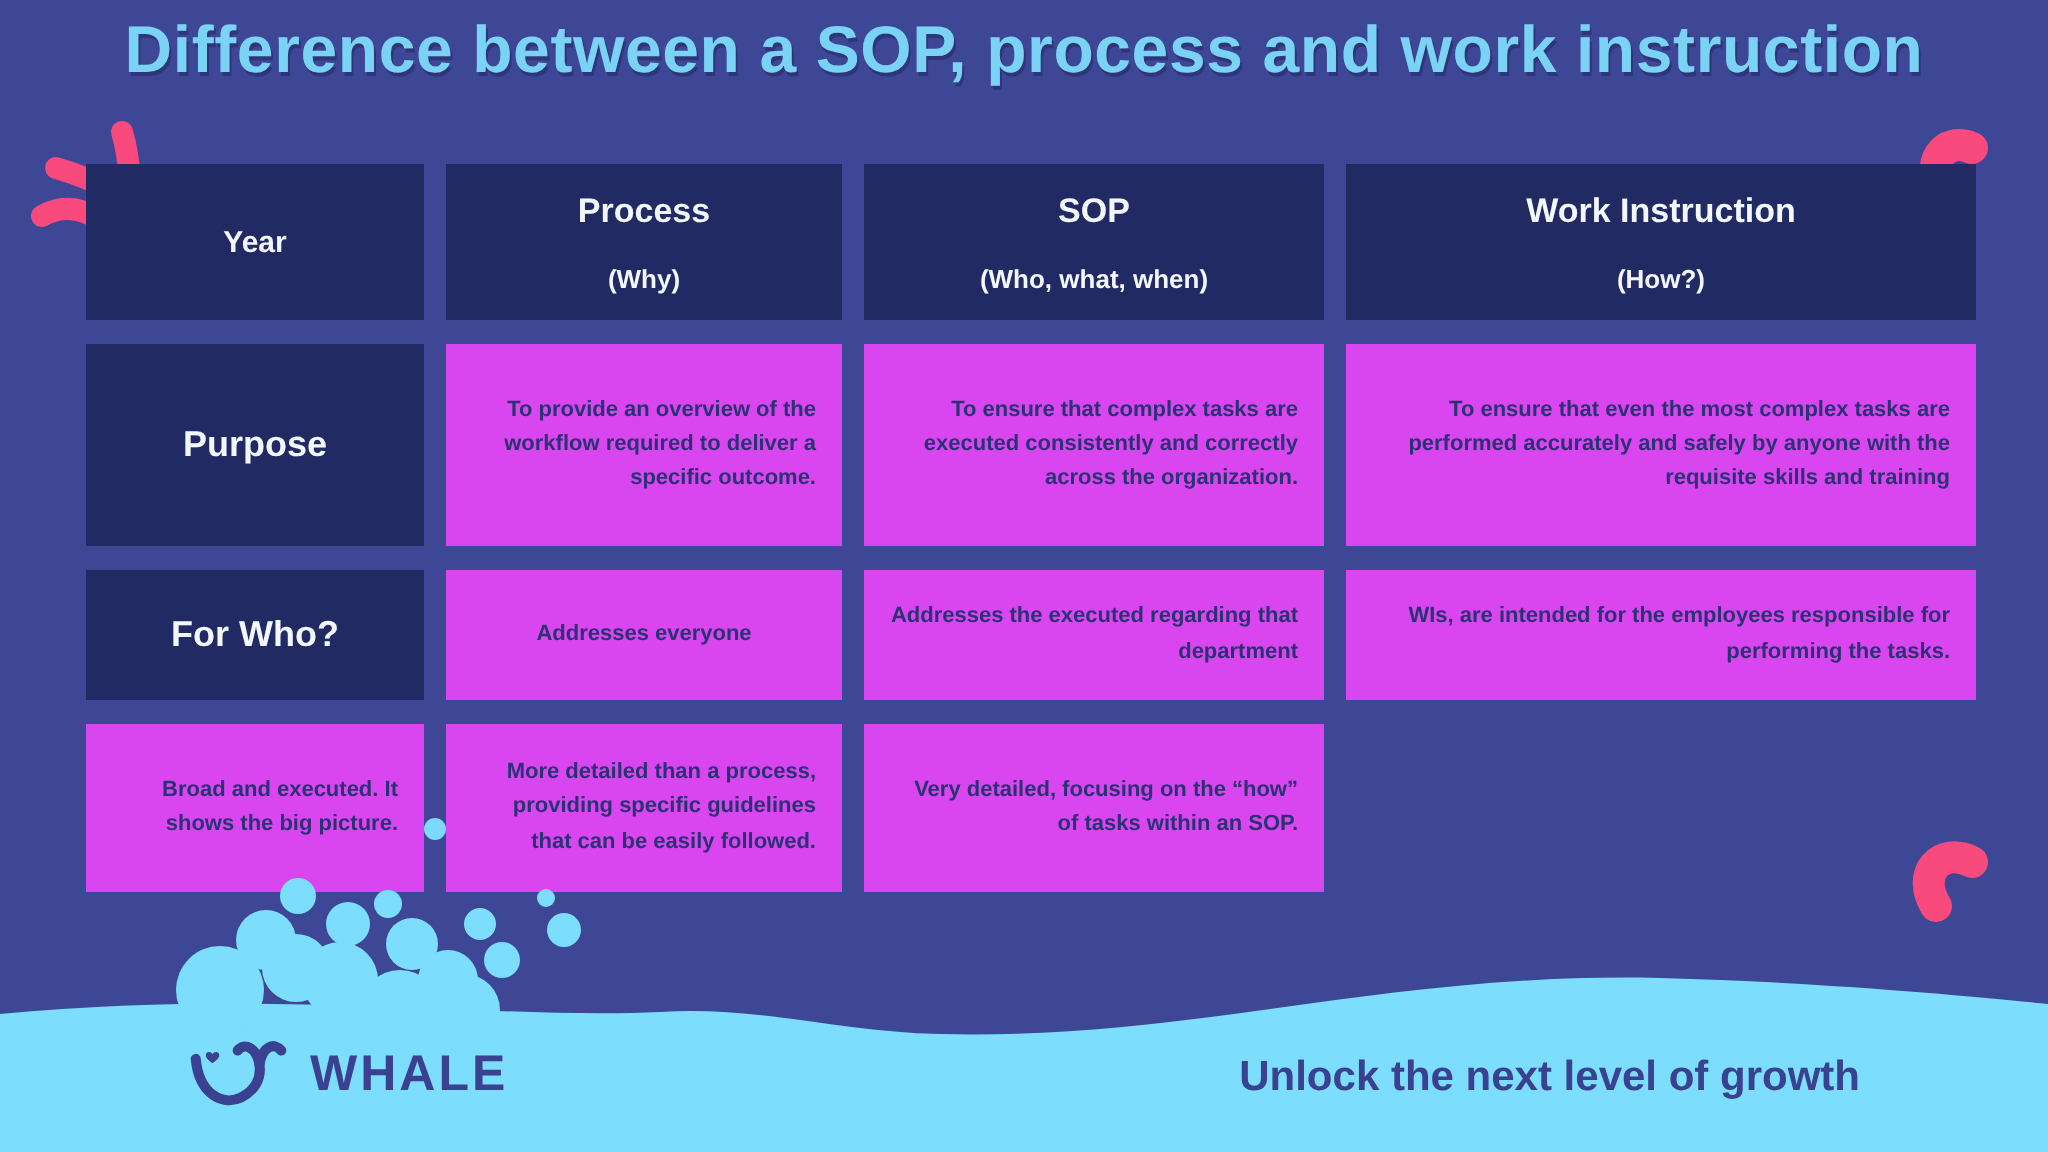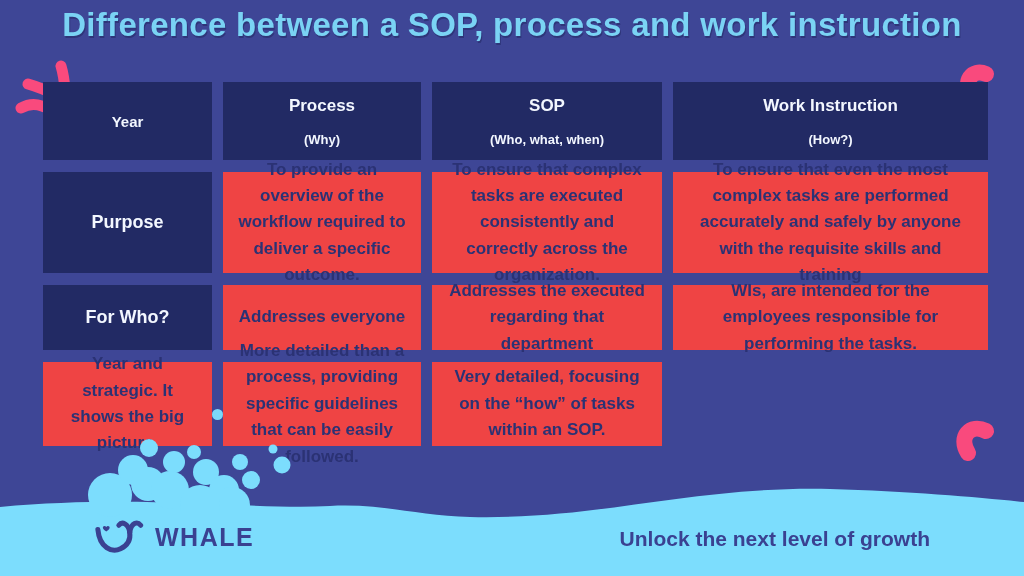--- a/index.html
+++ b/index.html
@@ -31,23 +31,23 @@
     text-align:center;
   }
   .head,.rowlabel{
     background:#222A64;color:#F3F7FF;
   }
   .head .main{font-size:17px;font-weight:bold;}
   .head .sub{font-size:13px;font-weight:bold;margin-top:16px;}
   .corner span{font-size:15px;font-weight:bold;}
   .rowlabel span{font-size:18px;font-weight:bold;}
   .bodycell{
-    background:#ef4444;color:#2B3274;
-    font-size:17px;font-weight:bold;line-height:1.55;
-    padding:6px 13px;box-sizing:border-box;
+    background:#d946ef;color:#2B3274;
+    font-size:11px;font-weight:bold;line-height:1.55;
+    padding:6px 13px;box-sizing:border-box;text-align:right;
   }
   .deco{position:absolute;}
   .dot{
     position:absolute;left:212px;top:409px;
     width:11px;height:11px;border-radius:50%;
     background:#7CD9F9;
   }
   .wave{position:absolute;left:0;top:436px;width:1024px;height:140px;}
   .brand{
     position:absolute;left:92px;top:517px;
@@ -120,21 +120,21 @@
       <span>Addresses everyone</span>
     </div>
     <div class="cell bodycell">
       <span>Addresses the executed regarding that department</span>
     </div>
     <div class="cell bodycell">
       <span>WIs, are intended for the employees responsible for performing the tasks.</span>
     </div>
 
     <div class="cell bodycell">
-      <span>Year and strategic. It shows the big picture.</span>
+      <span>Broad and executed. It shows the big picture.</span>
     </div>
     <div class="cell bodycell">
       <span>More detailed than a process, providing specific guidelines that can be easily followed.</span>
     </div>
     <div class="cell bodycell">
       <span>Very detailed, focusing on the “how” of tasks within an SOP.</span>
     </div>
   </div>
 
   <div class="dot"></div>

